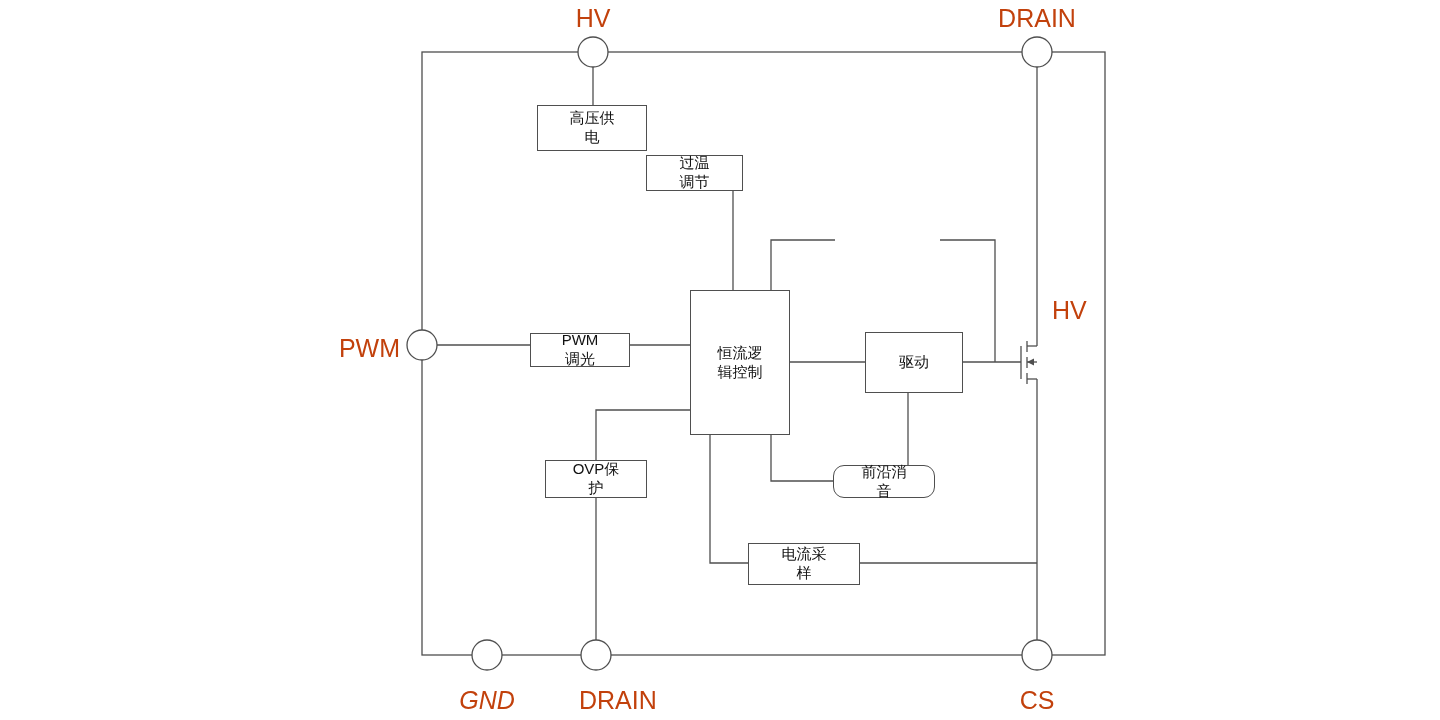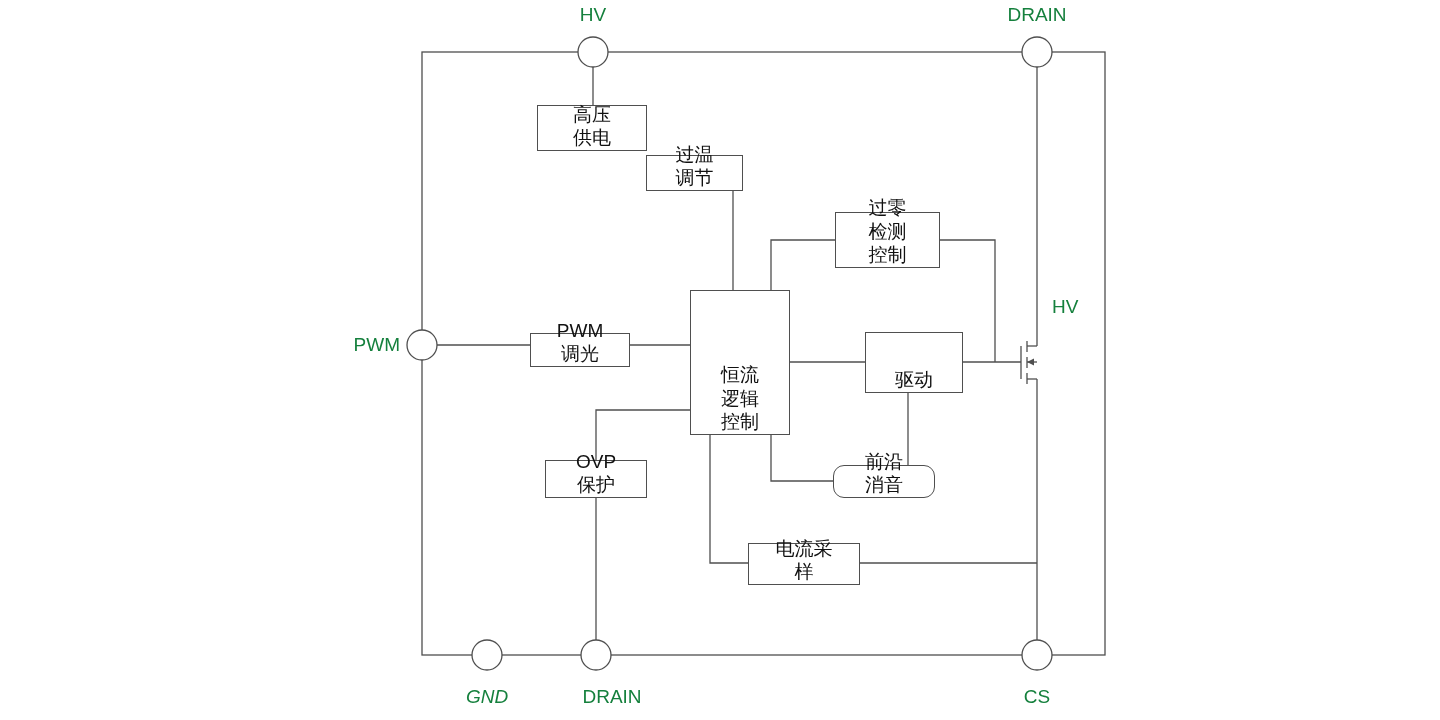--- a/index.html
+++ b/index.html
@@ -9,30 +9,30 @@
     background:#ffffff;
     font-family:"Liberation Sans","DejaVu Sans",sans-serif;
     overflow:hidden;
   }
   svg.wires{position:absolute;left:0;top:0;}
   .block{
     position:absolute;
     background:#ffffff;
     border:1px solid #4f4f4f;
     box-sizing:border-box;
-    display:flex;align-items:flex-end;justify-content:center;
+    display:flex;align-items:center;justify-content:center;
     text-align:center;
-    font-size:19px;color:#111111;
+    font-size:15px;color:#111111;
     line-height:1.25;
     padding:0 26px;
     z-index:2;
   }
   .pin-label{
     position:absolute;
-    font-size:19px;color:#15803d;
+    font-size:25px;color:#c2410c;
     z-index:2;
     white-space:nowrap;
   }
   .center{text-align:center;}
   .right{text-align:right;}
 </style>
 </head>
 <body>
 
 <div class="canvas">
@@ -90,23 +90,20 @@
   </svg>
 
   <div class="block" style="left:537px;top:105px;width:110px;height:46px;">
     <span>高压供电</span>
   </div>
 
   <div class="block" style="left:646px;top:155px;width:97px;height:36px;">
     <span>过温调节</span>
   </div>
 
-  <div class="block" style="left:835px;top:212px;width:105px;height:56px;">
-    <span>过零检测控制</span>
-  </div>
 
   <div class="block" style="left:530px;top:333px;width:100px;height:34px;">
     <span>PWM调光</span>
   </div>
 
   <div class="block" style="left:690px;top:290px;width:100px;height:145px;">
     <span>恒流逻辑控制</span>
   </div>
 
   <div class="block" style="left:865px;top:332px;width:98px;height:61px;">

